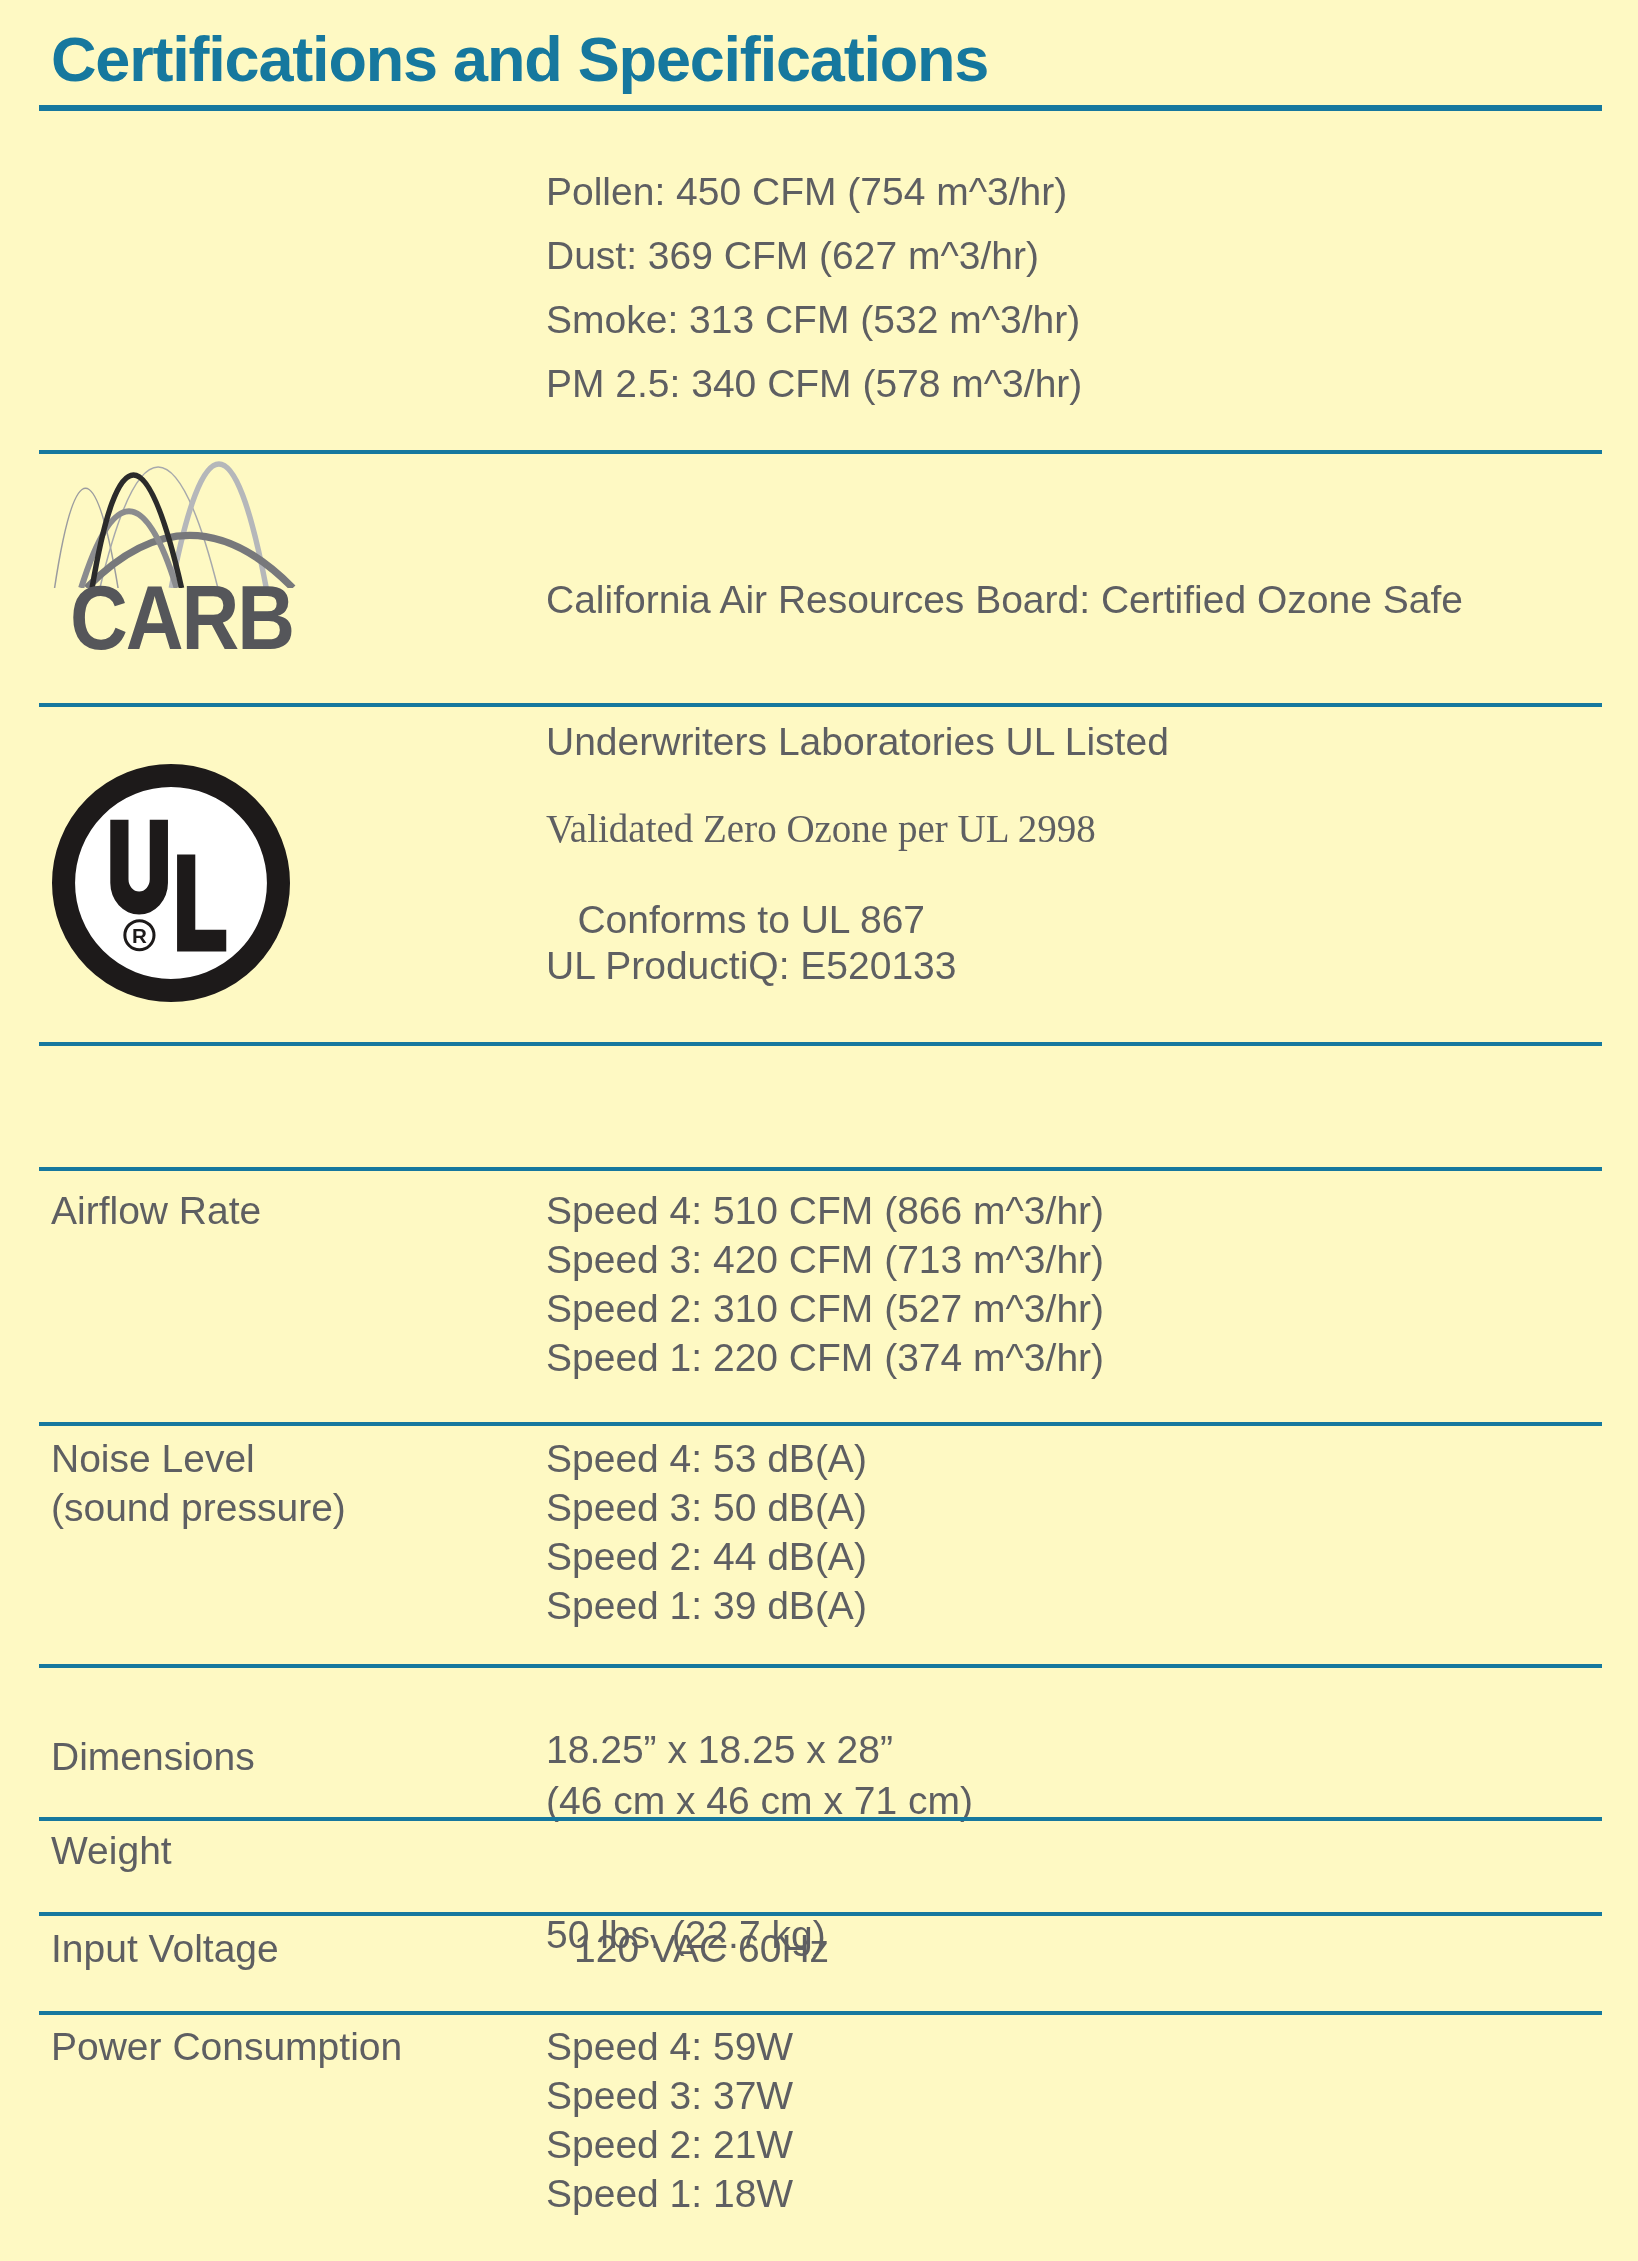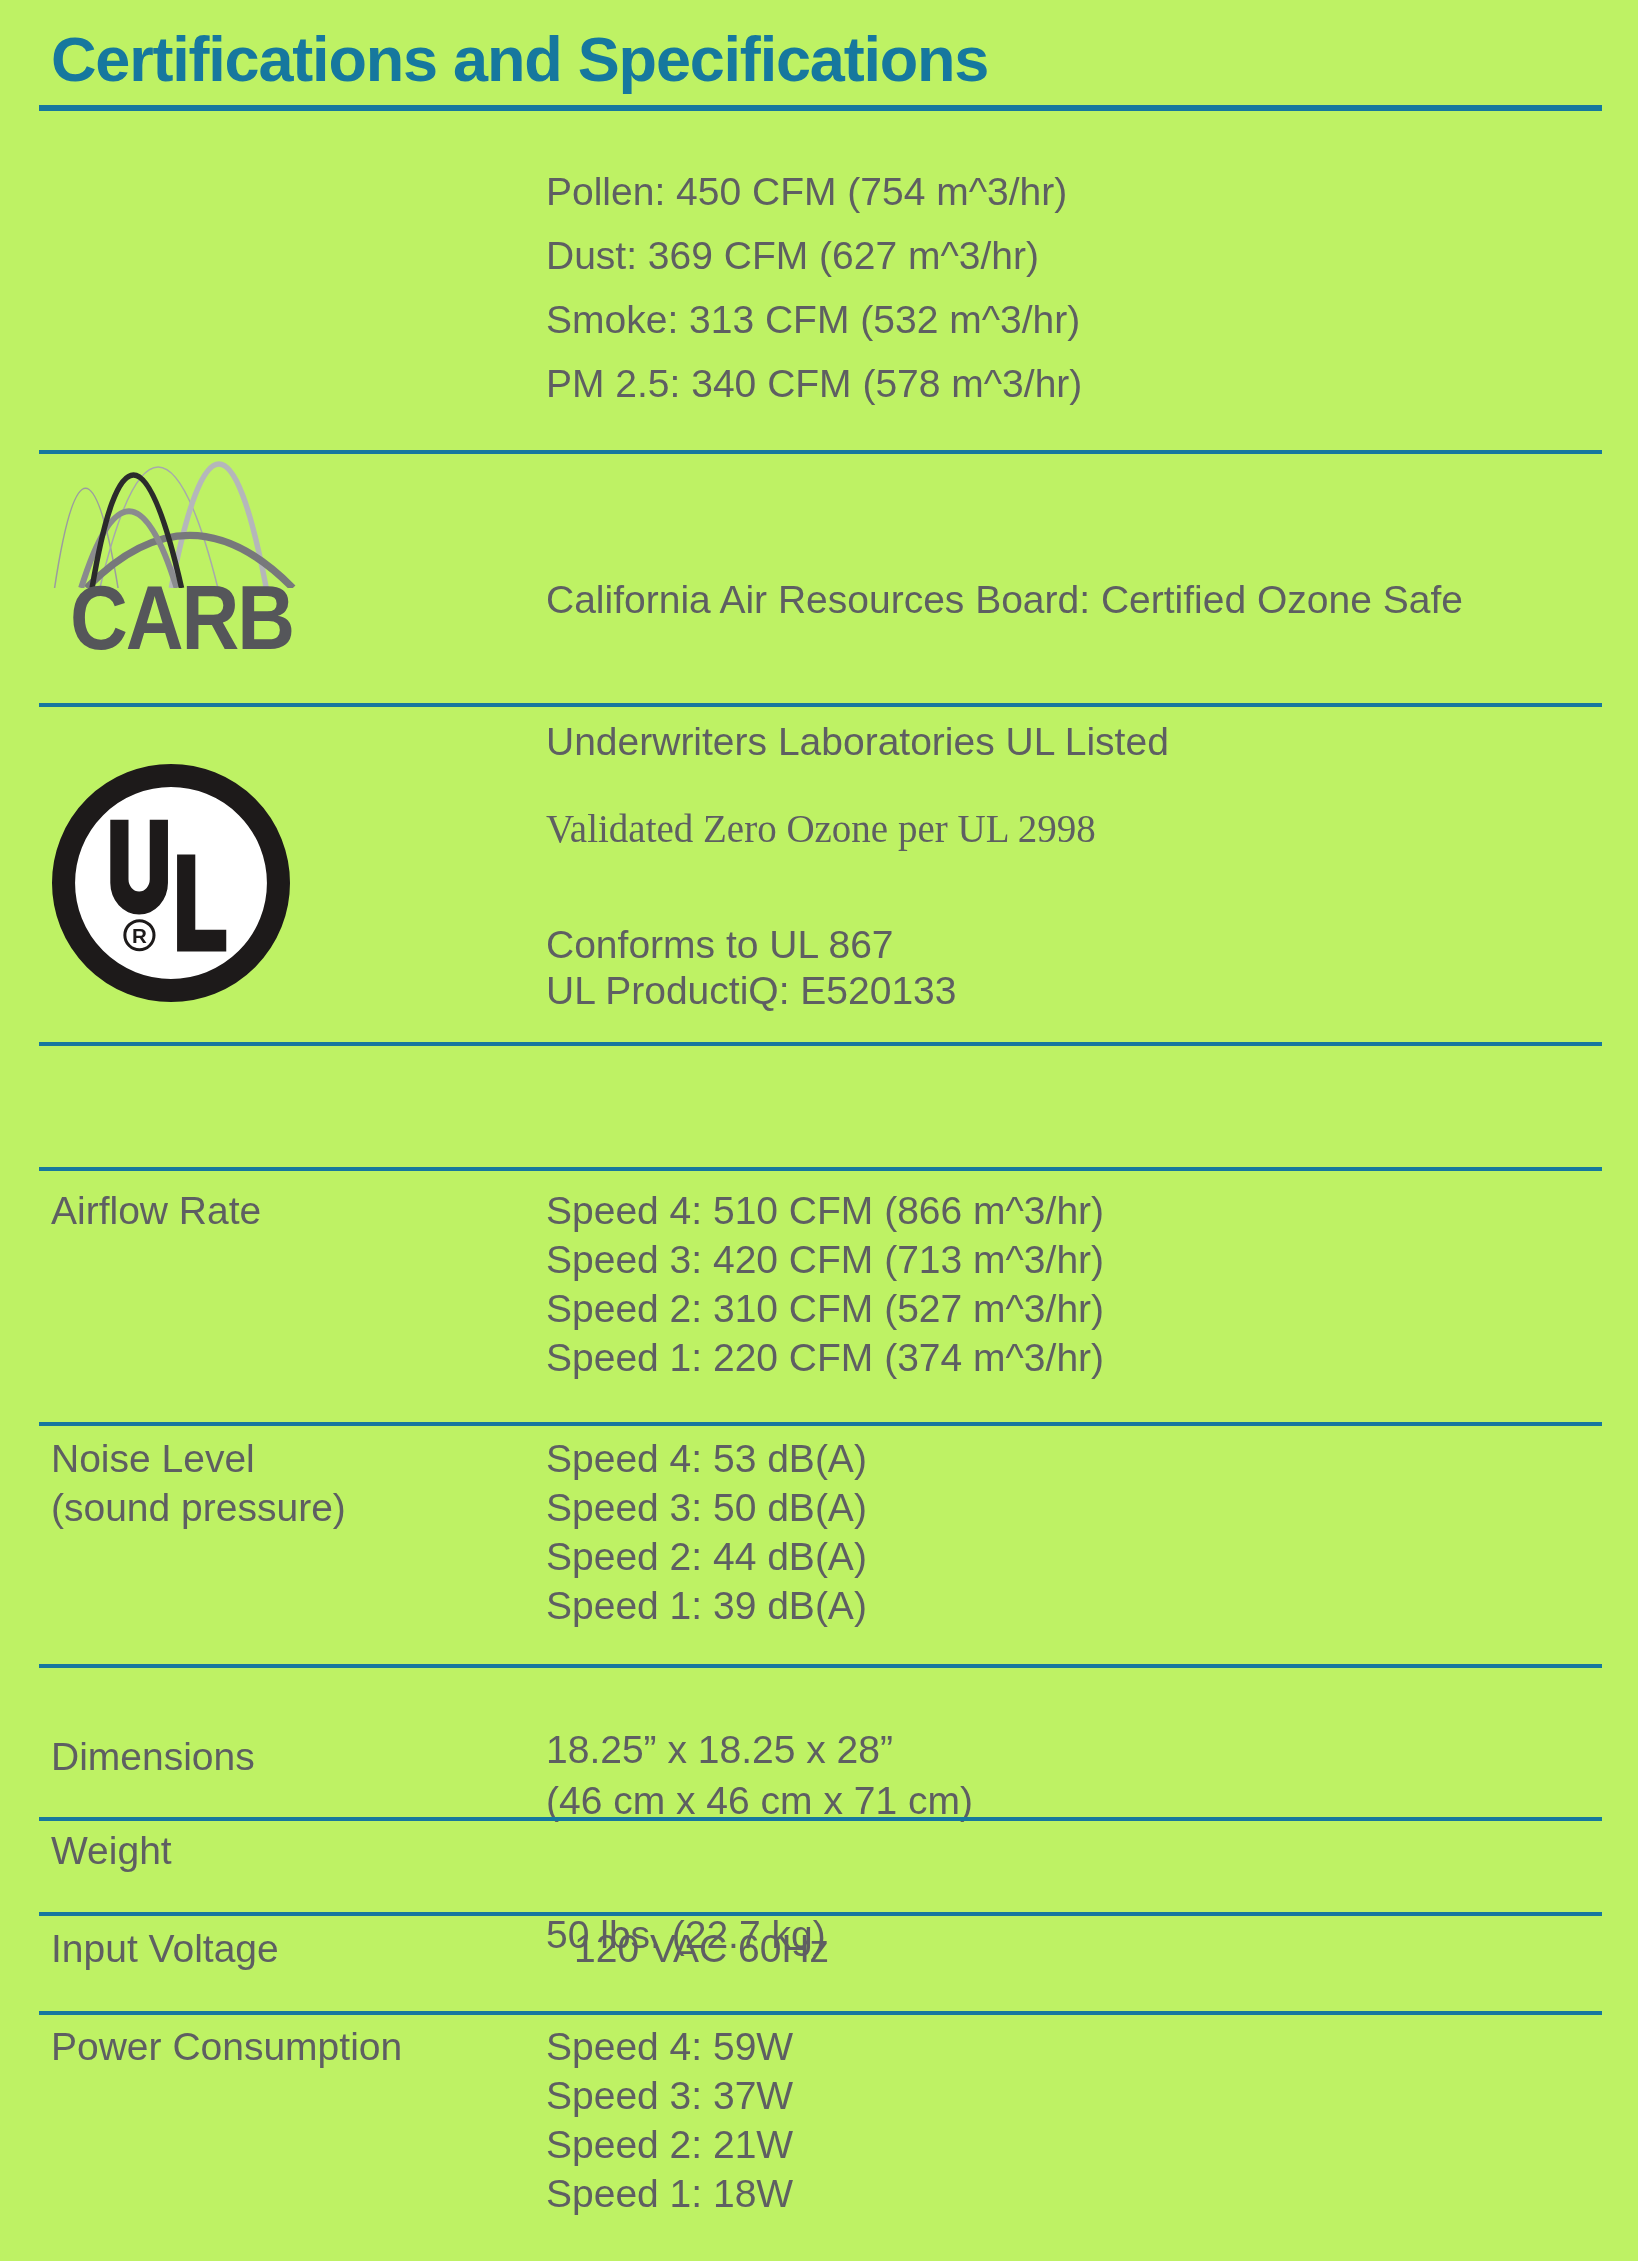--- a/index.html
+++ b/index.html
@@ -7,21 +7,21 @@
     --accent:#16789E;
     --text:#5E5F62;
     --logo_black:#1D1A1A;
     --carb_gray:#55565A;
   }
   html,body{margin:0;padding:0;background:#ffffff;}
   #page{
     position:relative;
     width:1638px;
     height:2261px;
-    background:#bef264;
+    background:#fef9c3;
     font-family:"Liberation Sans","DejaVu Sans",sans-serif;
     overflow:hidden;
   }
   .page-title{
     position:absolute;
     left:51px; top:28px;
     font-size:63px;
     font-weight:700;
     letter-spacing:-1.2px;
     line-height:63px;
@@ -95,21 +95,21 @@
 
   <svg class="logo-svg" style="left:52px;top:764px;" width="238" height="238" viewBox="0 0 392 392">
     <circle cx="196" cy="196" r="177" fill="#ffffff" stroke="var(--logo_black)" stroke-width="38"></circle>
     <path d="M96,92 H126 V190 A17.5,20 0 0 0 161,190 V92 H191 V196 A47.5,52 0 0 1 96,196 Z" fill="var(--logo_black)"></path>
     <path d="M206,149 H236 V273 H287 V309 H206 Z" fill="var(--logo_black)"></path>
     <circle cx="144" cy="282" r="24" fill="none" stroke="var(--logo_black)" stroke-width="5"></circle>
     <text x="144" y="294" font-size="34" font-weight="700" text-anchor="middle" font-family="Liberation Sans, DejaVu Sans, sans-serif" fill="var(--logo_black)">R</text>
   </svg>
   <div class="txt value-col lh80" style="top:717px;">Underwriters Laboratories UL Listed</div>
   <div class="txt value-col lh80" style="top:804px;font-family:Liberation Serif, serif;">Validated Zero Ozone per UL 2998</div>
-  <div class="txt value-col lh76" style="top:922px;">
+  <div class="txt value-col lh76" style="top:897px;text-align:center;">
     <div>Conforms to UL 867</div>
     <div>UL ProductiQ: E520133</div>
   </div>
 
   <div class="rule" style="top:1042px;"></div>
   <div class="rule" style="top:1167px;"></div>
 
   <div class="txt label-col lh80" style="top:1186px;">Airflow Rate</div>
   <div class="txt value-col lh80" style="top:1186px;">
     <div>Speed 4: 510 CFM (866 m^3/hr)</div>

